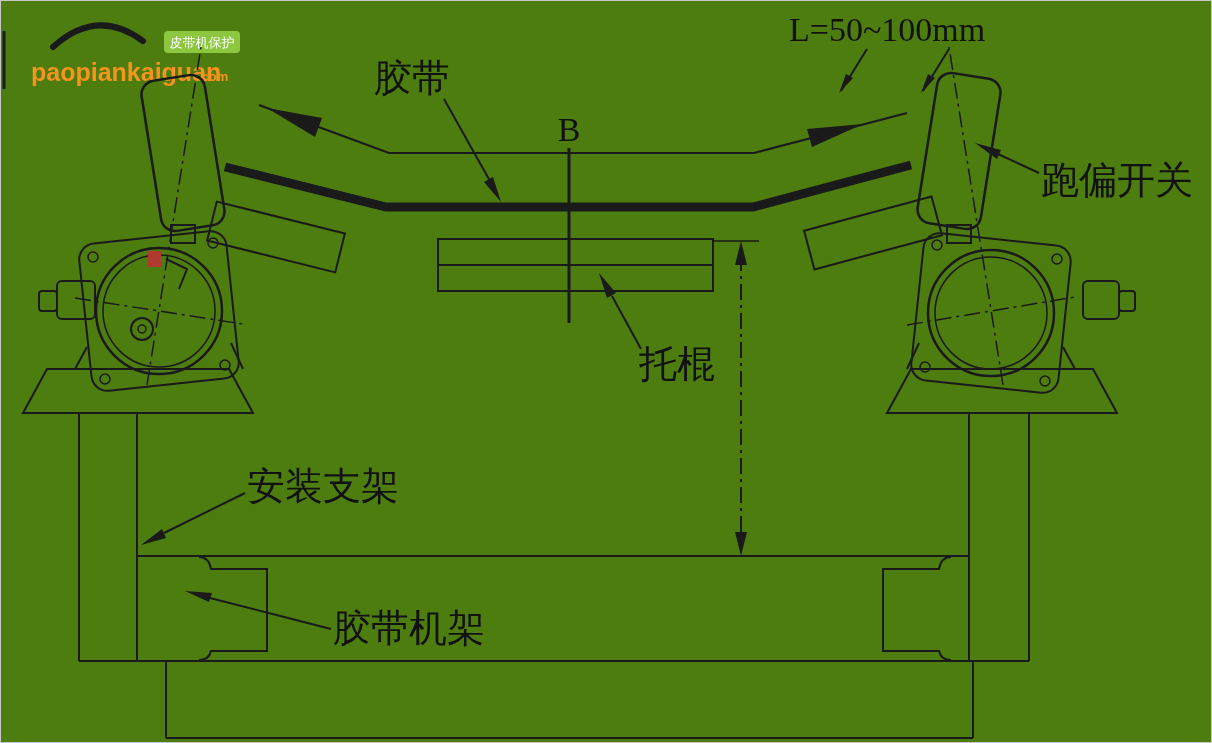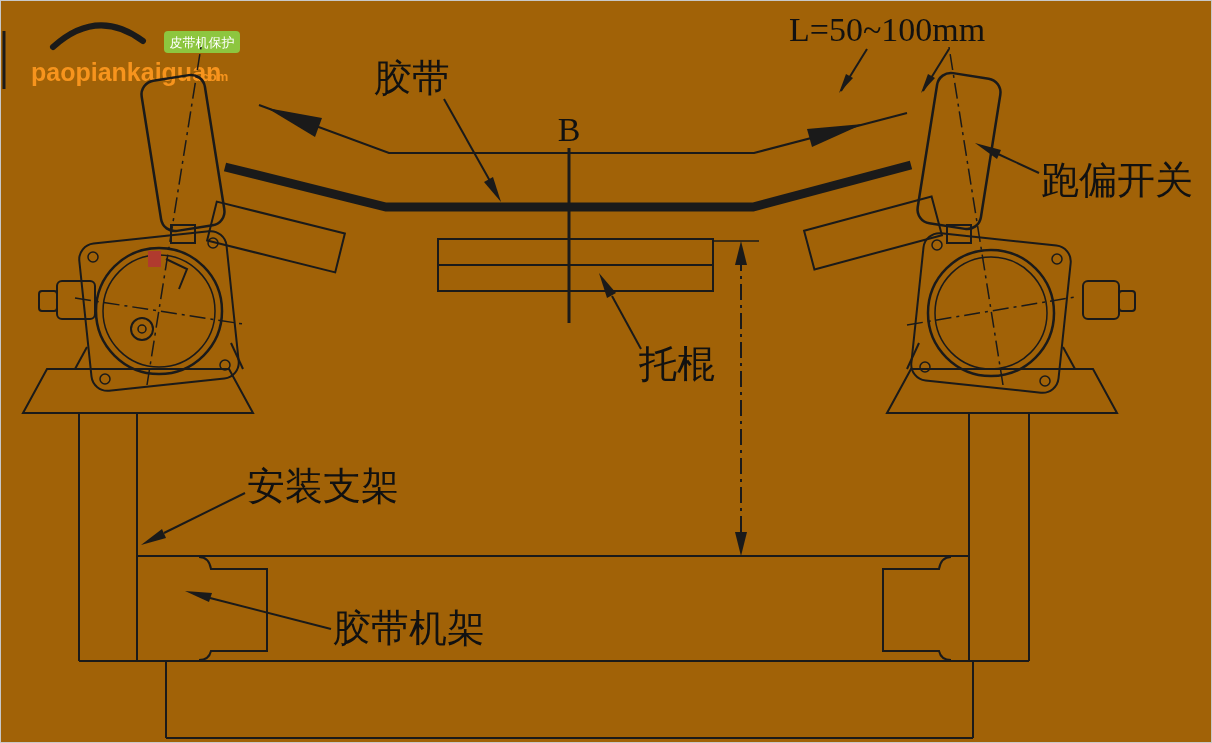--- a/index.html
+++ b/index.html
@@ -1,20 +1,20 @@
 <!DOCTYPE html>
 <html><head>
 <meta charset="utf-8">
 <style>
   html,body{margin:0;padding:0;background:#e9e9e9;}
   .canvas{
     position:relative;
     width:1212px;height:743px;
     margin:0 auto;
-    background:#a16207;
+    background:#4d7c0f;
     border:1px solid #c8c8c8;
     box-sizing:border-box;
     overflow:hidden;
     font-family:"Liberation Sans", sans-serif;
   }
   svg{display:block;}
   .stroke{stroke:#1a1a1a;fill:none;}
   .fillb{fill:#1a1a1a;stroke:none;}
   .dashdot{stroke-dasharray:16 5 3 5;}
   .cad-label{

